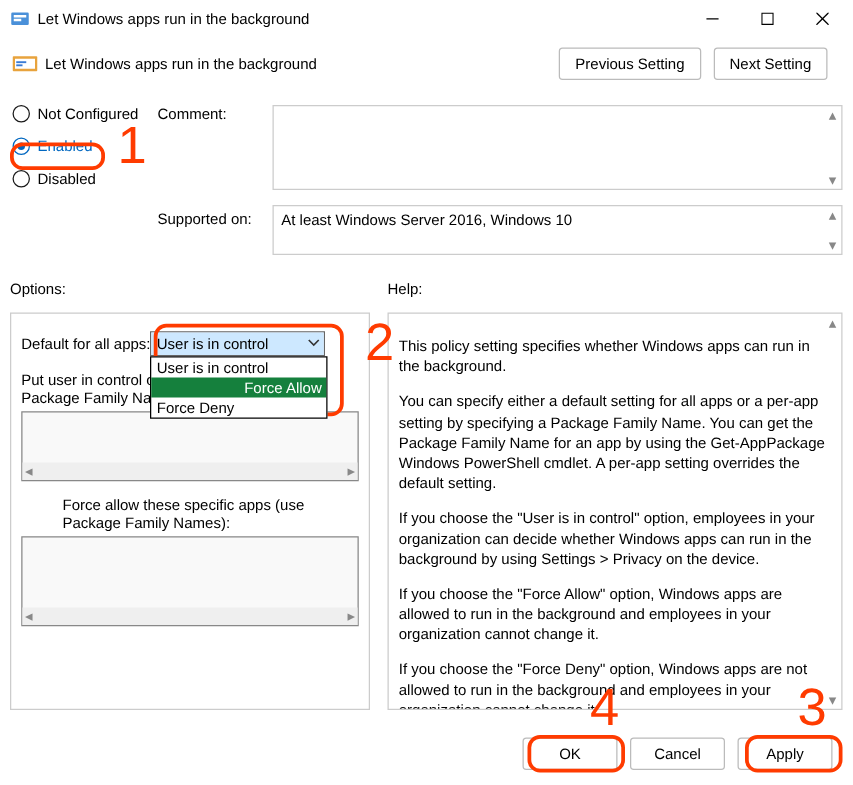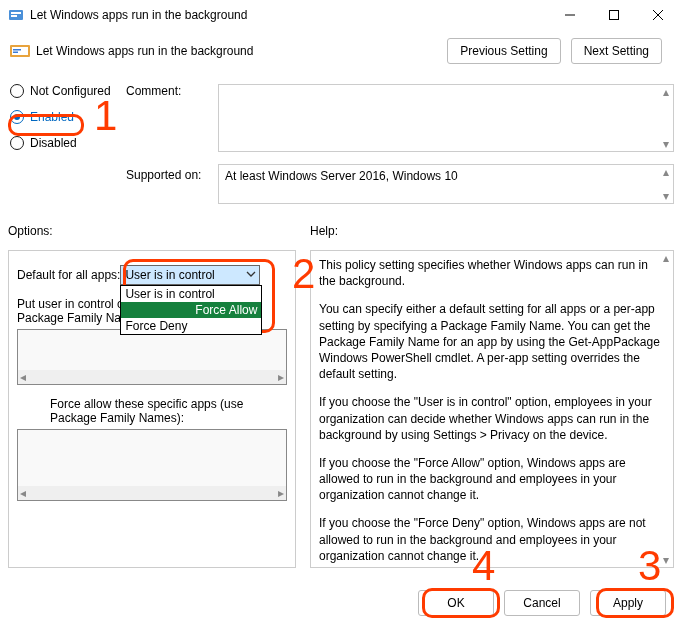--- a/index.html
+++ b/index.html
@@ -22,21 +22,21 @@
   .labelcol { position: absolute; left: 126px; top: 84px; width: 86px; }
   .labelcol div { margin-bottom: 70px; }
   .commentbox { position: absolute; left: 218px; top: 84px; width: 456px; height: 68px; border: 1px solid #ccc; }
   .commentbox .sbar { position: absolute; right: 0; top: 0; width: 14px; height: 100%; display:flex; flex-direction:column; justify-content:space-between; align-items:center; color:#888; }
   .supportedbox { position: absolute; left: 218px; top: 164px; width: 456px; height: 40px; border: 1px solid #ccc; padding: 4px 6px; }
   .supportedbox .sbar { position: absolute; right: 0; top: 0; width: 14px; height: 100%; display:flex; flex-direction:column; justify-content:space-between; align-items:center; color:#888; }
   .optionslabel { position: absolute; left: 8px; top: 224px; }
   .helplabel { position: absolute; left: 310px; top: 224px; }
   .optionsbox { position: absolute; left: 8px; top: 250px; width: 288px; height: 318px; border: 1px solid #ccc; padding: 6px 8px; overflow:hidden; }
   .helpbox { position: absolute; left: 310px; top: 250px; width: 364px; height: 318px; border: 1px solid #ccc; padding: 6px 8px; overflow:hidden; }
-  .helpbox p { margin: 0 0 12px 0; line-height: 1.35; }
+  .helpbox p { margin: 12px 0 12px 0; line-height: 1.35; }
   .helpbox .sbar { position:absolute; right:0; top:0; width:14px; height:100%; display:flex; flex-direction:column; justify-content:space-between; align-items:center; color:#888; }
   .combo { display:inline-block; border: 1px solid #666; width: 140px; height: 20px; position: relative; background:#fff; }
   .combo .val { padding: 2px 16px 2px 4px; background:#cde8ff; }
   .combo .arrow { position:absolute; right:2px; top:2px; }
   .dropdown { position:absolute; border:1px solid #000; background:#fff; width:142px; z-index:5; }
   .dropdown .opt { padding: 1px 4px; }
   .dropdown .opt.sel { background:#15803d; color:#fff;text-align:right; }
   .listbox { border:1px solid #888; height: 56px; margin-top:4px; position:relative; background:#f9f9f9; }
   .listbox .hscroll { position:absolute; bottom:0; left:0; right:0; height:14px; display:flex; justify-content:space-between; align-items:center; padding:0 2px; color:#888; background:#efefef; }
   .bottombar { position:absolute; left:0; right:0; bottom:0; height:50px; display:flex; justify-content:flex-end; align-items:center; gap:10px; padding-right:16px;padding-left:29px; }

